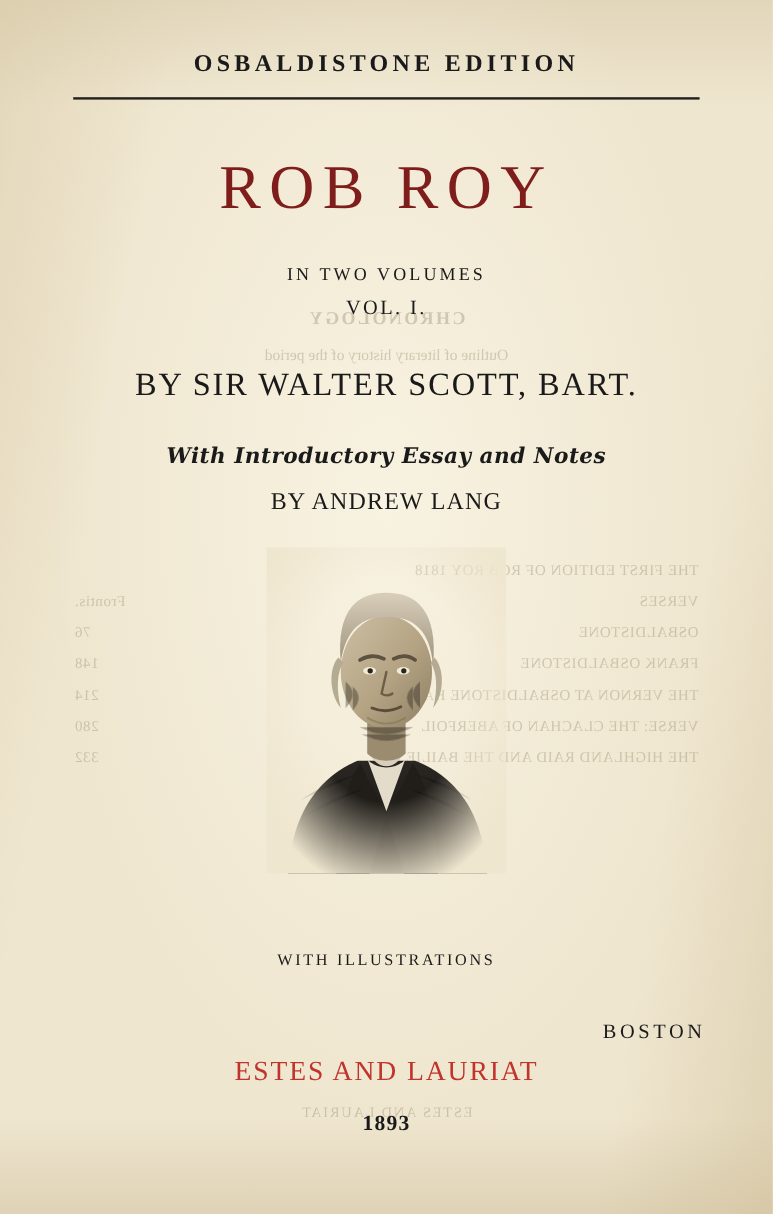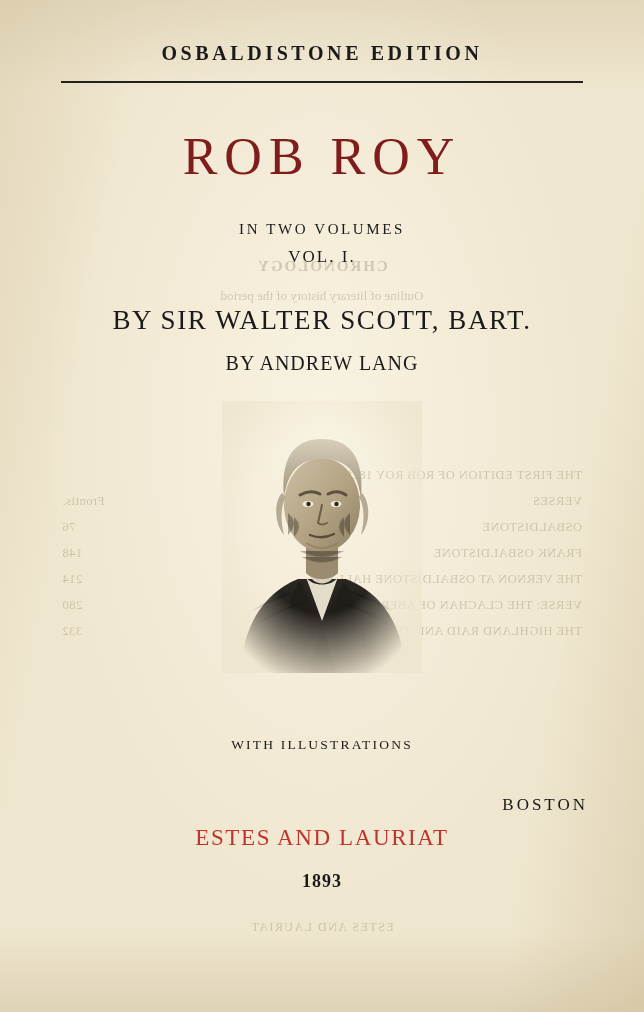--- a/index.html
+++ b/index.html
@@ -219,20 +219,23 @@
     <div class="edition">OSBALDISTONE EDITION</div>
     <div class="rule"></div>
 
     <h1 class="title">ROB ROY</h1>
 
     <div class="volumes">IN TWO VOLUMES</div>
     <div class="volno">VOL. I.</div>
 
     <div class="author">BY SIR WALTER SCOTT, BART.</div>
 
+    <div class="essay">
+      <span class="blackletter">With Introductory Essay and Notes</span>
+    </div>
     <div class="editor">BY ANDREW LANG</div>
 
     <div class="portrait-wrap">
       <div class="portrait">
         <svg viewBox="0 0 200 272" width="200" height="272" aria-hidden="true">
           <defs>
             <radialGradient id="vig" cx="50%" cy="44%" r="62%">
               <stop offset="55%" stop-color="#efe6cf" stop-opacity="0"></stop>
               <stop offset="100%" stop-color="#efe6cf" stop-opacity="1"></stop>
             </radialGradient>

